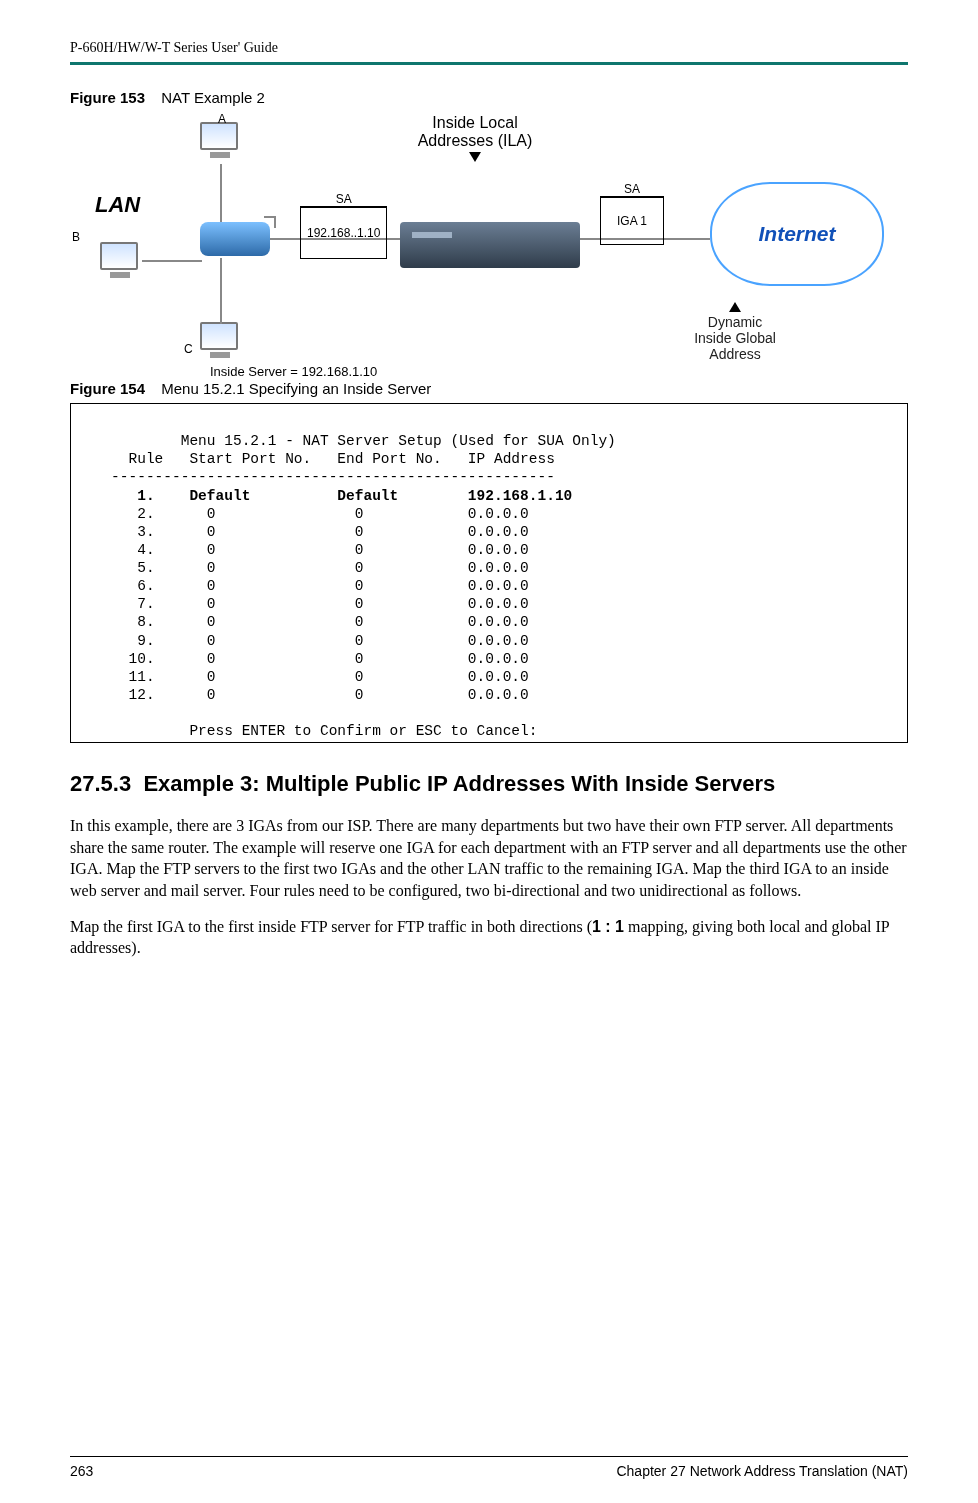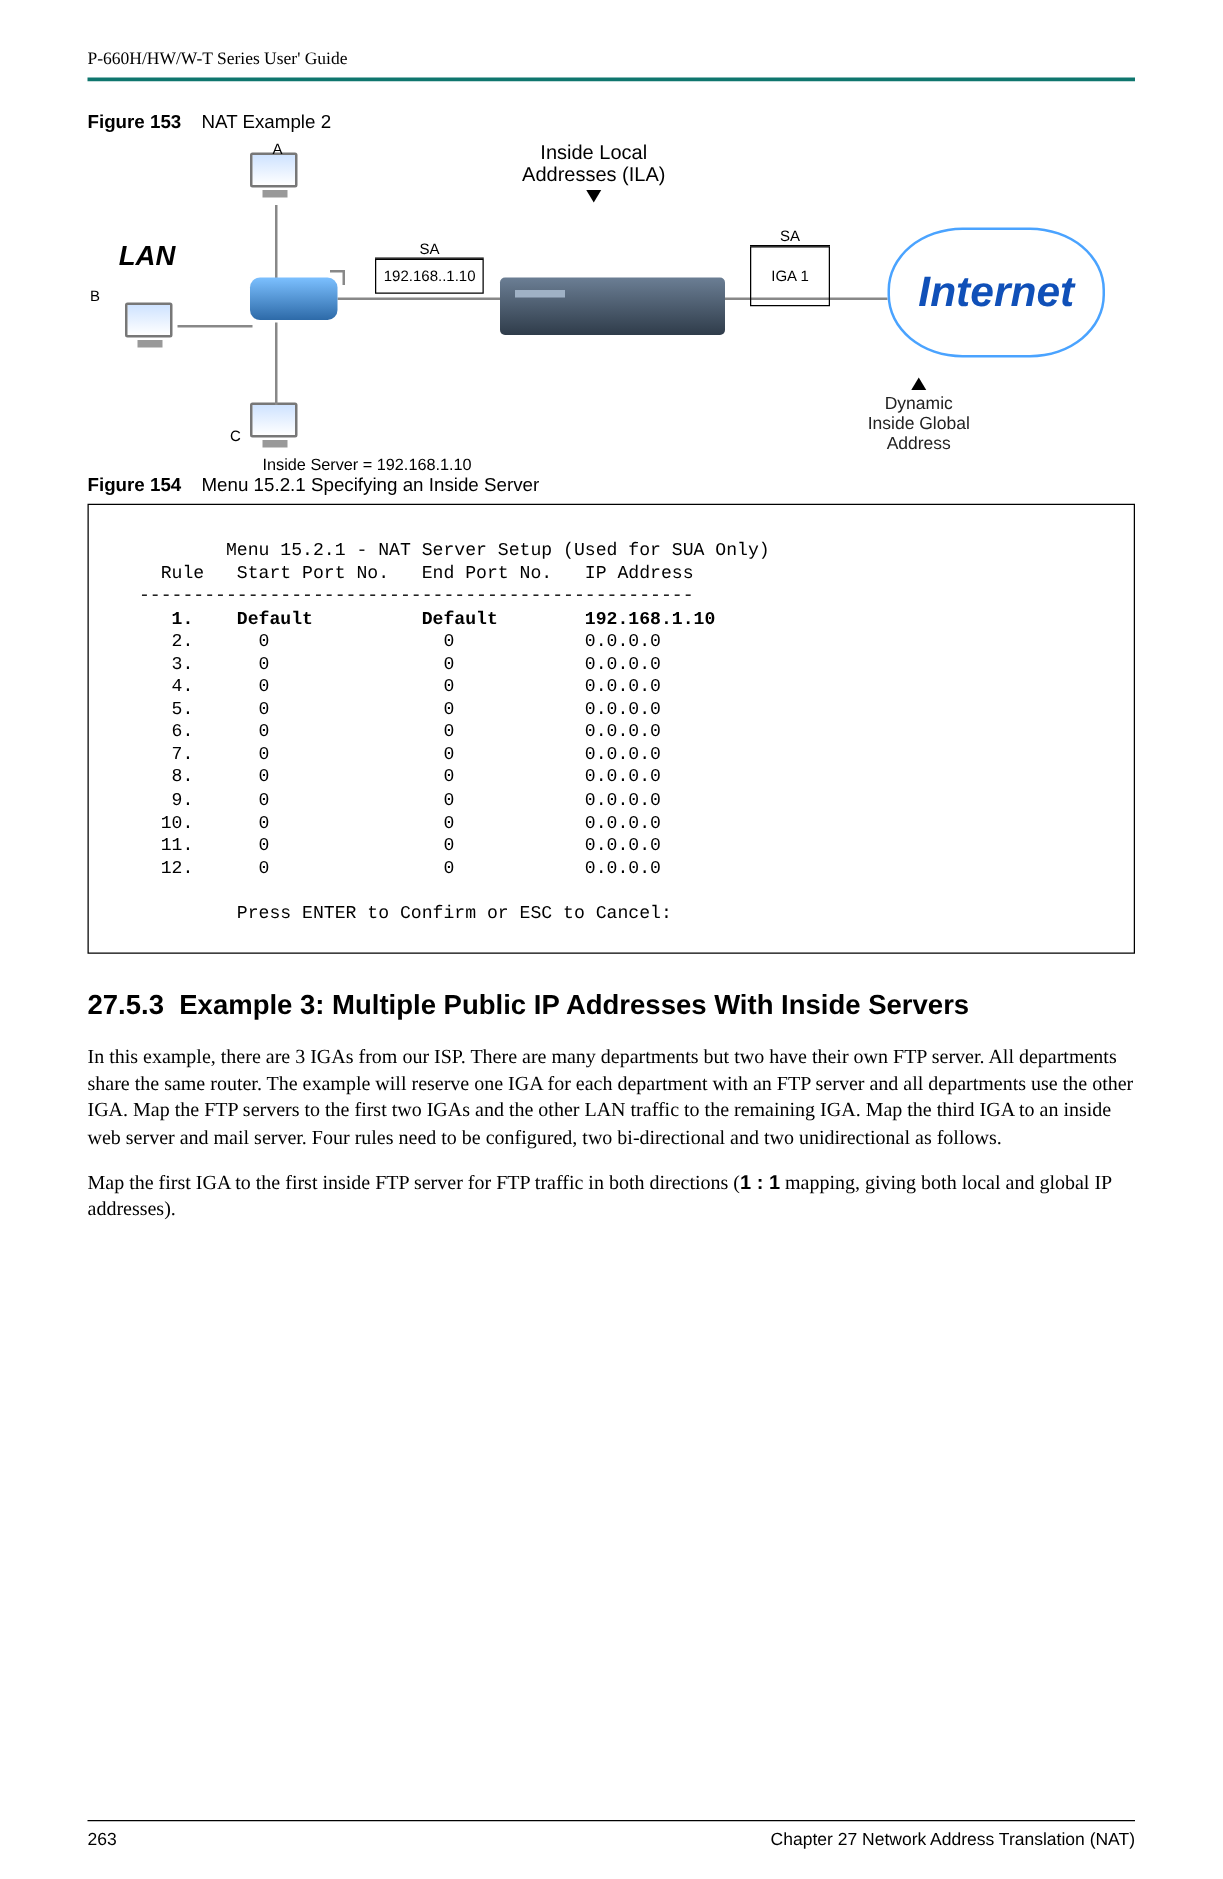--- a/index.html
+++ b/index.html
@@ -44,21 +44,21 @@
   }
   .sans-bold {
     font-family: Arial, Helvetica, sans-serif;
     font-weight: bold;
   }
   .menu-box {
     border: 1px solid #000;
     font-family: "Courier New", Courier, monospace;
     font-size: 14.5px;
     white-space: pre;
-    padding: 10px 14px 22px 14px;
+    padding: 10px 14px 2px 14px;
     margin: 6px 0 28px 0;
     line-height: 1.25;
     overflow: hidden;
   }
   .row-bold {
     font-weight: bold;
   }
   h2.section {
     font-family: Arial, Helvetica, sans-serif;
     font-size: 22px;
@@ -93,28 +93,28 @@
   .pcA { left:130px; top:10px; }
   .pcB { left:30px;  top:130px; }
   .pcC { left:130px; top:210px; }
   .labA { position:absolute; left:148px; top:0px; }
   .labB { position:absolute; left:2px;   top:118px; }
   .labC { position:absolute; left:114px; top:230px; }
   .router { position:absolute; left:130px; top:110px; width:70px; height:34px; background:linear-gradient(#7cc0ff,#2d6aa8); border-radius:8px; }
   .router:before{content:"";position:absolute;right:-6px;top:-6px;width:10px;height:10px;border:2px solid #888;border-left:none;border-bottom:none;}
   .sa1 { position:absolute; left:230px; top:80px; text-align:center; }
   .sa1 .t { border-bottom:1px solid #000; padding:0 24px; font-size:12px;}
-  .sa1 .v { border:1px solid #000; padding:6px 6px; font-size:12px;}
+  .sa1 .v { border:1px solid #000; padding:18px 6px; font-size:12px;}
   .gateway { position:absolute; left:330px; top:110px; width:180px; height:46px; background:linear-gradient(#6b7e94,#2f3c4a); border-radius:4px; }
   .gateway:after{ content:""; position:absolute; left:12px; top:10px; width:40px; height:6px; background:#9fb1c5; }
   .sa2 { position:absolute; left:530px; top:70px; text-align:center; }
   .sa2 .t { border-bottom:1px solid #000; padding:0 24px; font-size:12px;}
   .sa2 .v { border:1px solid #000; padding:16px 14px; font-size:12px;}
   .cloud { position:absolute; left:640px; top:70px; width:170px; height:100px; border:2px solid #4aa3ff; border-radius:60px/50px; display:flex; align-items:center; justify-content:center; }
-  .cloud span { color:#1050b8; font-size:34px; font-style:italic; font-weight:bold;}
+  .cloud span { color:#1050b8; font-size:21px; font-style:italic; font-weight:bold;}
   .ila { position:absolute; left:330px; top:2px; text-align:center; width:150px; font-size:16px;}
   .ila .arrow{ width:0;height:0;border-left:6px solid transparent;border-right:6px solid transparent;border-top:10px solid #000;margin:2px auto 0;}
   .dig { position:absolute; left:590px; top:190px; text-align:center; width:150px; font-size:14px; color:#222;}
   .dig .arrow{ width:0;height:0;border-left:6px solid transparent;border-right:6px solid transparent;border-bottom:10px solid #000;margin:0 auto 2px;}
   .srv { position:absolute; left:140px; top:252px; font-size:13px; }
   .wire { position:absolute; background:#888; }
   .wAr{ left:150px; top:52px; width:2px; height:60px;}
   .wBr{ left:72px; top:148px; width:60px; height:2px;}
   .wCr{ left:150px; top:146px; width:2px; height:66px;}
   .wRg{ left:200px; top:126px; width:130px; height:2px;}

